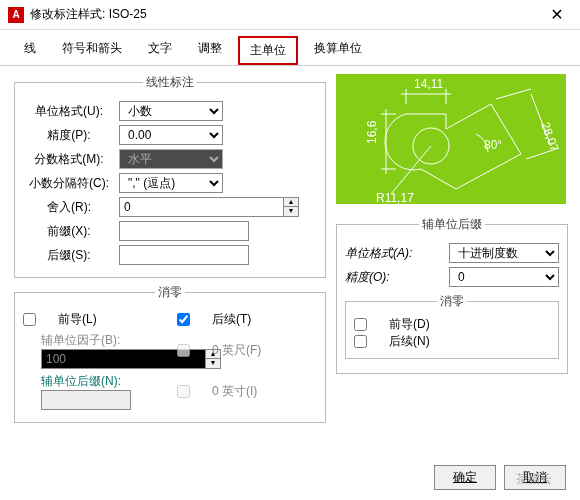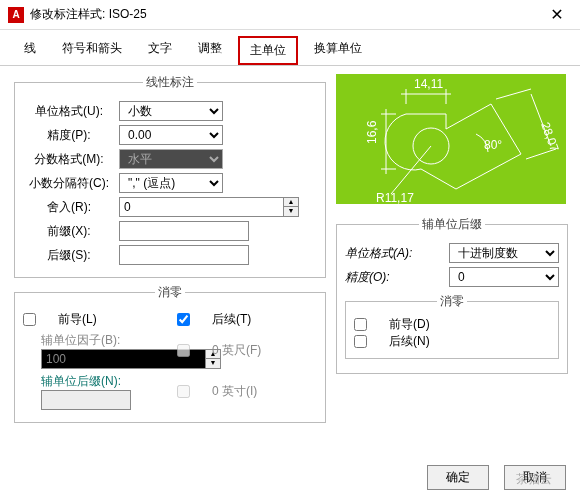--- a/index.html
+++ b/index.html
@@ -26,21 +26,21 @@
 .inp-w { width: 130px; }
 .spin { width: 90px; display: flex; }
 .spin input { flex: 1; border-right: none; }
 .spin-btns { display: flex; flex-direction: column; border: 1px solid #888; }
 .spin-btns span { width: 14px; height: 9px; font-size: 7px; text-align: center; line-height: 8px; border-bottom: 1px solid #888; cursor: pointer; background: #f0f0f0; }
 .spin-btns span:last-child { border-bottom: none; }
 .chk { display: flex; align-items: center; gap: 22px; }
 .preview { background: #84cc16; height: 130px; position: relative; margin-bottom: 12px; }
 .preview svg { width: 100%; height: 100%; }
 .sub { margin-left: 18px; }
-.btns { position: absolute; bottom: 10px; right: 14px; display: flex; gap: 15px; }
+.btns { position: absolute; bottom: 10px; right: 14px; display: flex; gap: 8px; text-decoration: underline; }
 .btn { border: 1px solid #888; background: #f0f0f0; padding: 3px 18px; cursor: pointer; }
 .wm { position: absolute; bottom: 12px; right: 28px; color: #888; font-size: 12px; opacity: .7; pointer-events: none; }
 </style>
 </head>
 <body>
 
 <div class="titlebar">
   <div class="app-icon">A</div>
   <div class="title">修改标注样式: ISO-25</div>
   <div class="close">✕</div>

